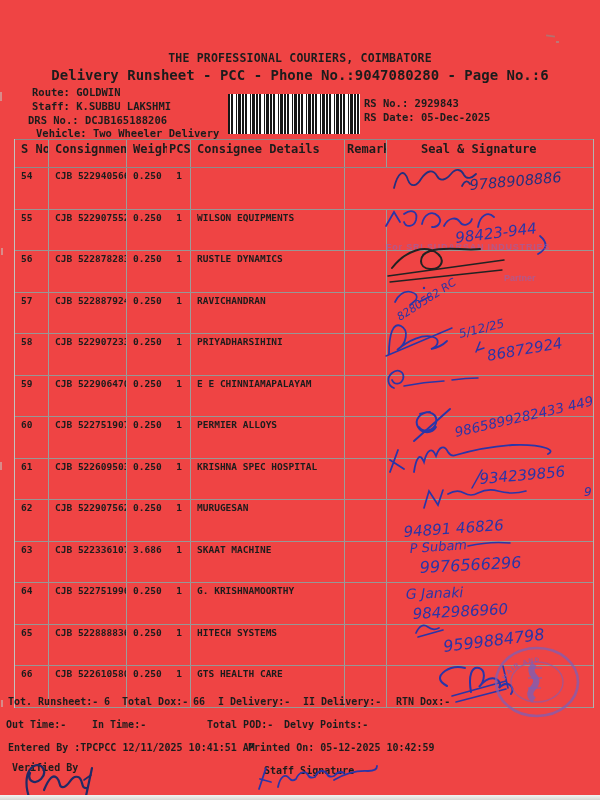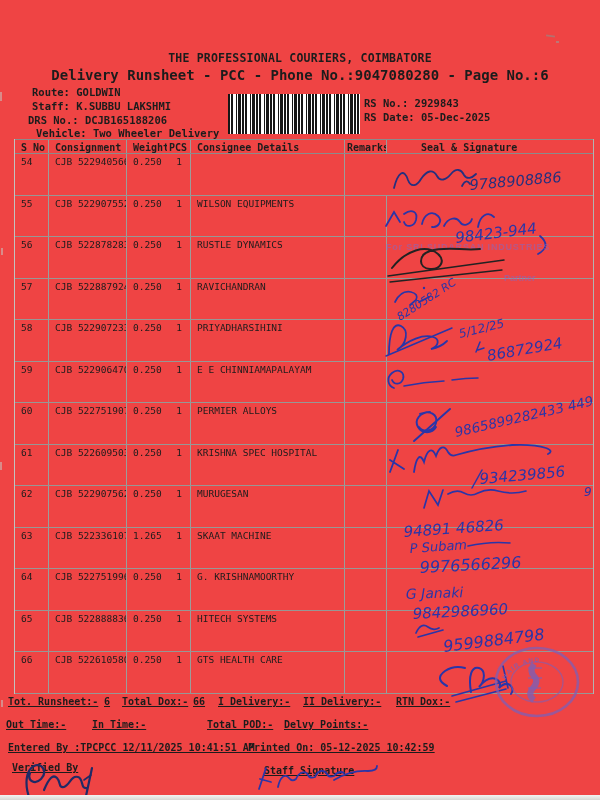--- a/index.html
+++ b/index.html
@@ -15,29 +15,29 @@
   .m-vehicle{left:36px;top:127px;}
   .m-rsno{left:364px;top:97px;}
   .m-rsdate{left:364px;top:111px;}
   .barcode{position:absolute;left:228px;top:94px;width:132px;height:40px;
     background:repeating-linear-gradient(90deg,#161616 0 2px,#fff 2px 3px,#161616 3px 5px,
       #fff 5px 8px,#161616 8px 9px,#fff 9px 10px,#161616 10px 13px,#fff 13px 14px);}
   
   .rtable{position:absolute;left:14px;top:139px;width:580px;box-sizing:border-box;
           border-left:1px solid #c2c2c0;border-right:1px solid #b3b3b1;}
   .thead,.tr{display:grid;grid-template-columns:34px 78px 40px 24px 154px 42px 1fr;box-sizing:border-box;}
-  .thead{height:15px;border-top:1px solid #8b8b8b;border-bottom:1px solid #8b8b8b;
-         font-size:10px;font-weight:700;}
-  .tr{height:41.5px;border-bottom:1px solid #979795;font-size:9.5px;font-weight:400;}
+  .thead{height:29px;border-top:1px solid #8b8b8b;border-bottom:1px solid #8b8b8b;
+         font-size:12px;font-weight:700;}
+  .tr{height:41.5px;border-bottom:1px solid #979795;font-size:9.5px;font-weight:700;}
   .td,.th{padding:2px 0 0 6px;overflow:hidden;white-space:pre;box-sizing:border-box;}
   .b-r{border-right:1px solid #9c9c9a;}
   .c-pcs{text-align:right;padding-right:8px;}
   .th-seal{padding-left:34px;}
   
-  .foot{font-size:10px;text-decoration:underline;}
+  .foot{font-size:10px;}
   
   .overlay{position:absolute;left:0;top:0;pointer-events:none;}
   .hand{font-family:"DejaVu Sans",sans-serif;font-style:italic;}
   .stampTxt{font-family:"Liberation Sans",sans-serif;font-style:normal;font-weight:700;}
   
   .edge{position:absolute;background:#c7c7c3;opacity:.55;}
   .bottom-edge{position:absolute;left:0;top:795px;width:600px;height:5px;
     background:linear-gradient(#f3f3f0,#d7d7d3);}
   .tr-mark{position:absolute;left:546px;top:35px;width:9px;height:2px;background:#8d8d8a;
     opacity:.6;transform:rotate(8deg);}
@@ -156,21 +156,21 @@
       <span class="td">0.250</span>
       <span class="td b-r c-pcs">1</span>
       <span class="td b-r">MURUGESAN</span>
       <span class="td b-r"></span>
       <span class="td"></span>
     </div>
 
     <div class="tr">
       <span class="td b-r">63</span>
       <span class="td b-r">CJB 522336107</span>
-      <span class="td">1.265</span>
+      <span class="td">3.686</span>
       <span class="td b-r c-pcs">1</span>
       <span class="td b-r">SKAAT MACHINE</span>
       <span class="td b-r"></span>
       <span class="td"></span>
     </div>
 
     <div class="tr">
       <span class="td b-r">64</span>
       <span class="td b-r">CJB 522751996</span>
       <span class="td">0.250</span>

